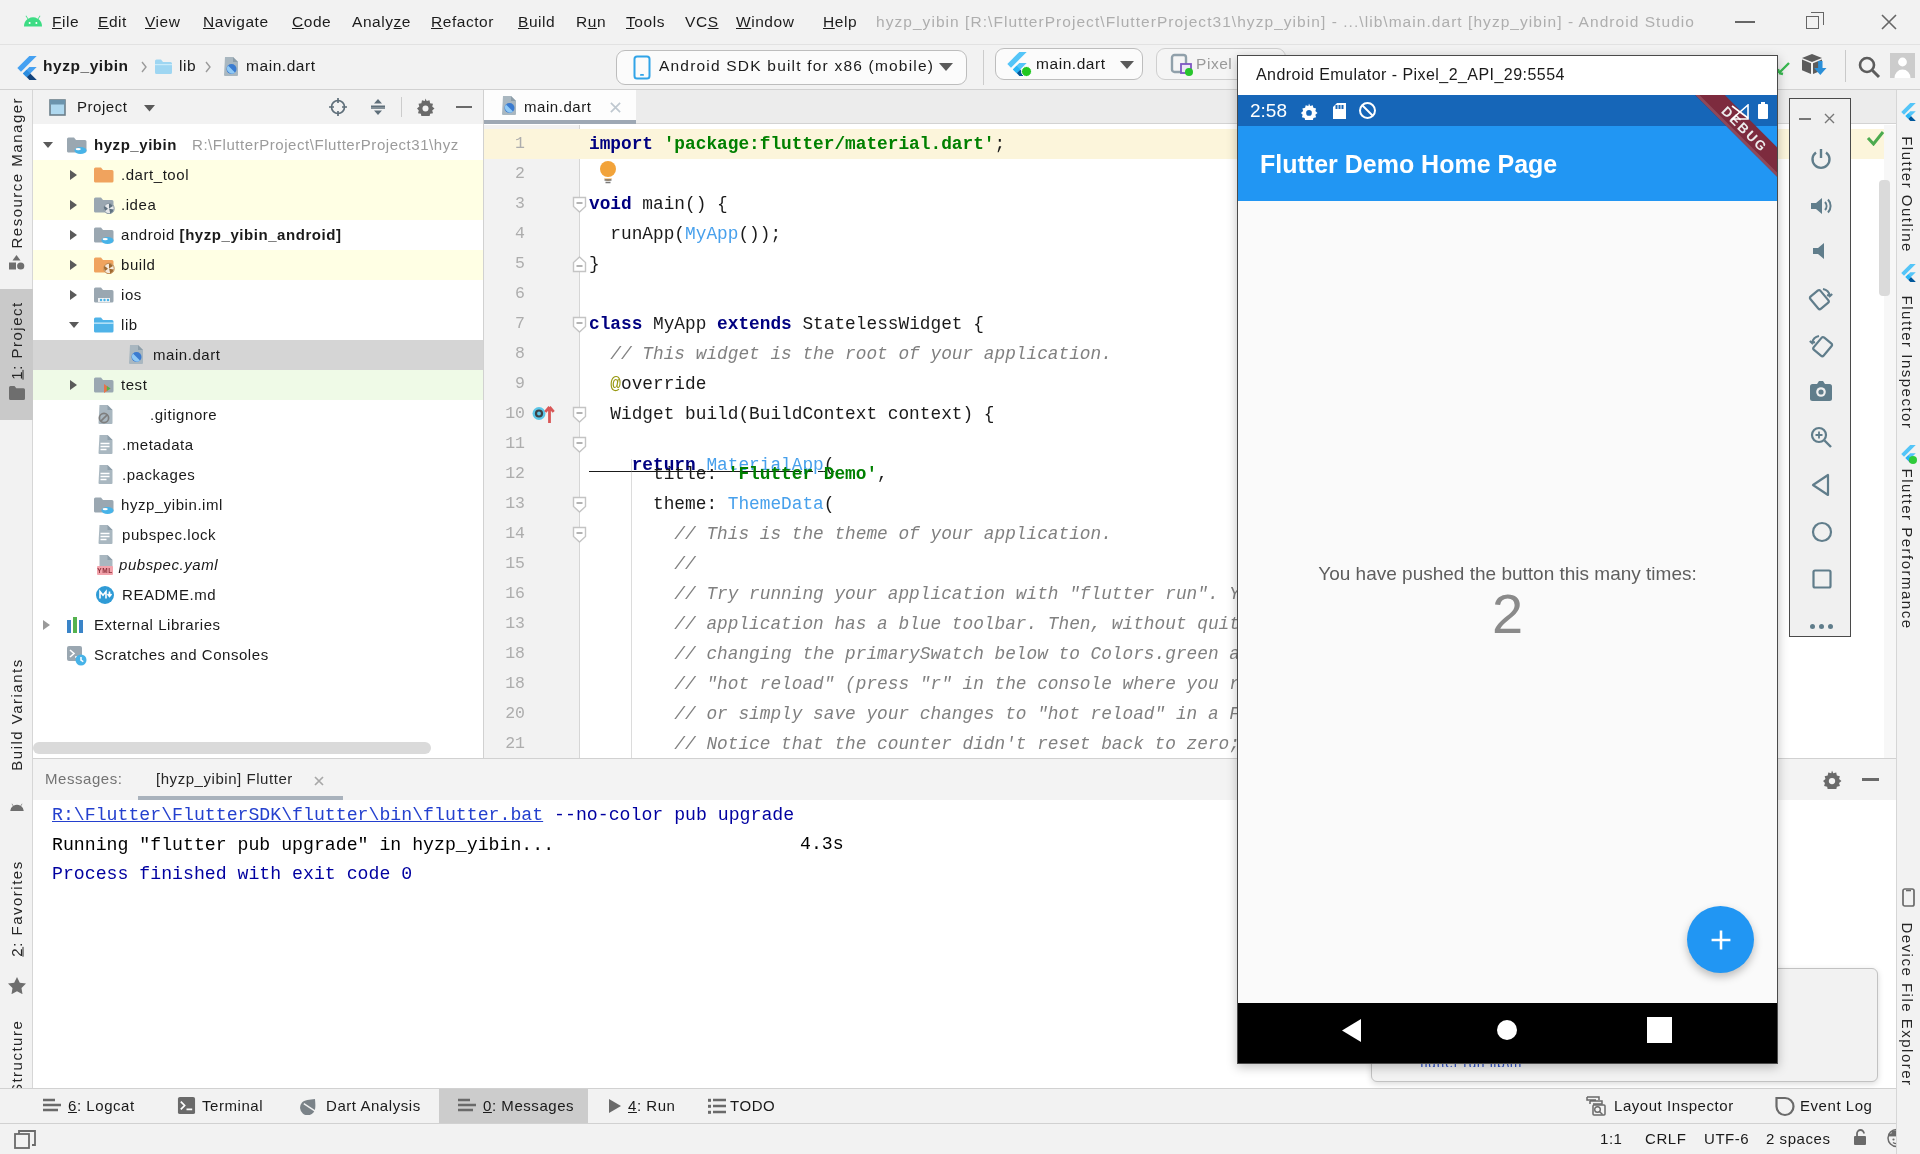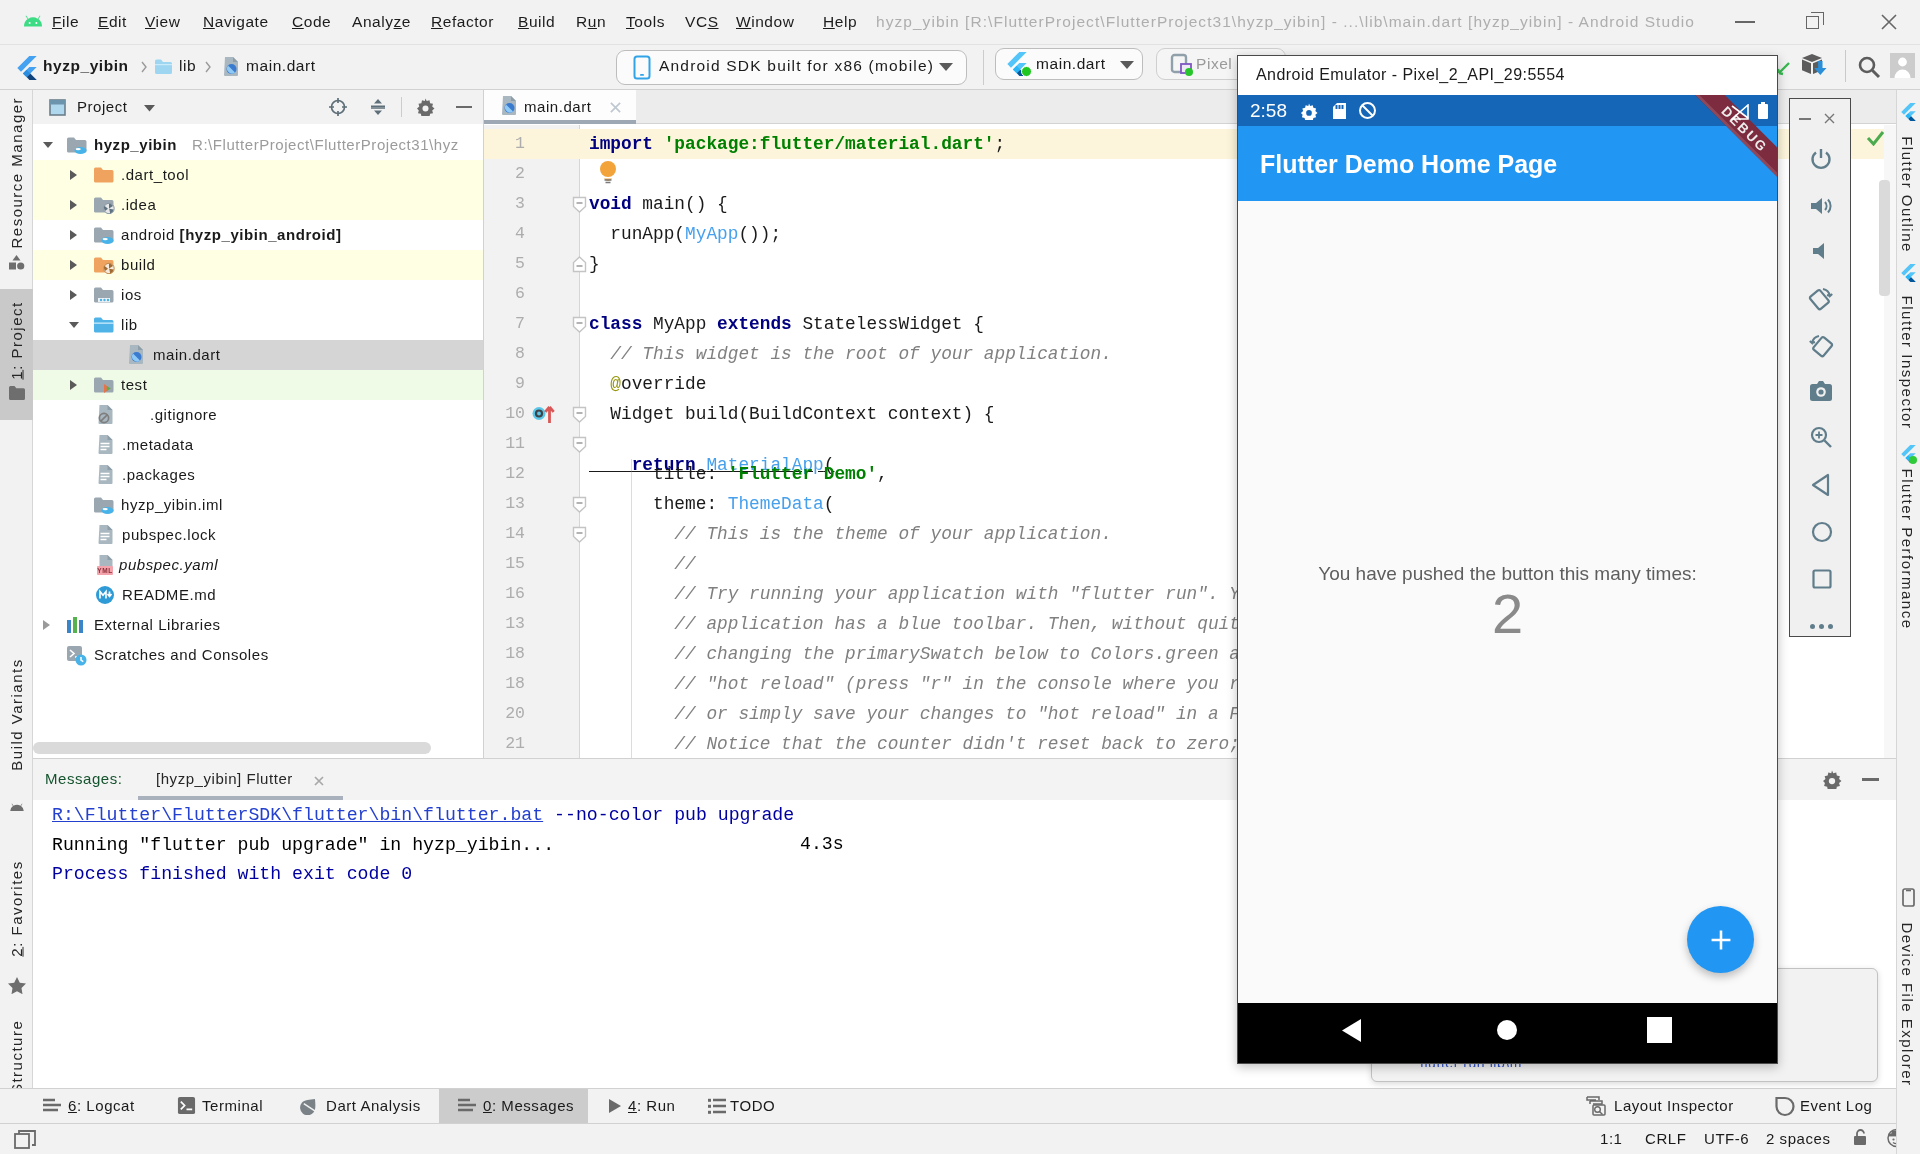--- a/index.html
+++ b/index.html
@@ -484,21 +484,21 @@
   <div class="abs" style="left:1884px;top:125px;width:12px;height:633px;background:#f7f7f7;"></div>
   <svg class="abs" style="left:1866px;top:130px;" width="19" height="16" viewBox="0 0 19 16">
       <path d="M2 8 l5.5 6 L17 2" stroke="#4cab4f" stroke-width="3" fill="none"></path>
     </svg>
   <div class="abs" style="left:1879px;top:180px;width:11px;height:116px;background:#dadada;border-radius:4px;"></div>
 </div>
 
 <div class="abs" style="left:33px;top:758px;width:1863px;height:330px;background:#fff;border-top:1px solid #d1d1d1;"></div>
 <div id="messages" style="position:absolute;left:0;top:0;">
   <div class="abs" style="left:33px;top:759px;width:1863px;height:41px;background:#f3f3f3;"></div>
-  <span class="abs" style="left:45px;top:770px;font-size:15px;color:#14532d;">Messages:</span>
+  <span class="abs" style="left:45px;top:770px;font-size:15px;color:#737373;">Messages:</span>
   <span class="abs" style="left:156px;top:770px;font-size:15px;color:#262626;white-space:nowrap;">[hyzp_yibin] Flutter</span>
   <svg class="abs" style="left:312px;top:774px;" width="14" height="14" viewBox="0 0 14 14">
       <path d="M3 3 L11 11 M11 3 L3 11" stroke="#a8a8a8" stroke-width="1.7"></path>
     </svg>
   <div class="abs" style="left:138px;top:796px;width:205px;height:4px;background:#a9b2bc;"></div>
   <div class="mono abs" style="left:52px;top:801px;font-size:18.2px;line-height:29.5px;white-space:pre;"><span style="color:#2440ce;text-decoration:underline;">R:\Flutter\FlutterSDK\flutter\bin\flutter.bat</span><span style="color:#0000a0;"> --no-color pub upgrade</span>
 <span style="color:#000;">Running "flutter pub upgrade" in hyzp_yibin...</span>
 <span style="color:#0000a0;">Process finished with exit code 0</span></div>
   <div class="mono abs" style="left:800px;top:834px;font-size:18.2px;color:#000;">4.3s</div>
 

